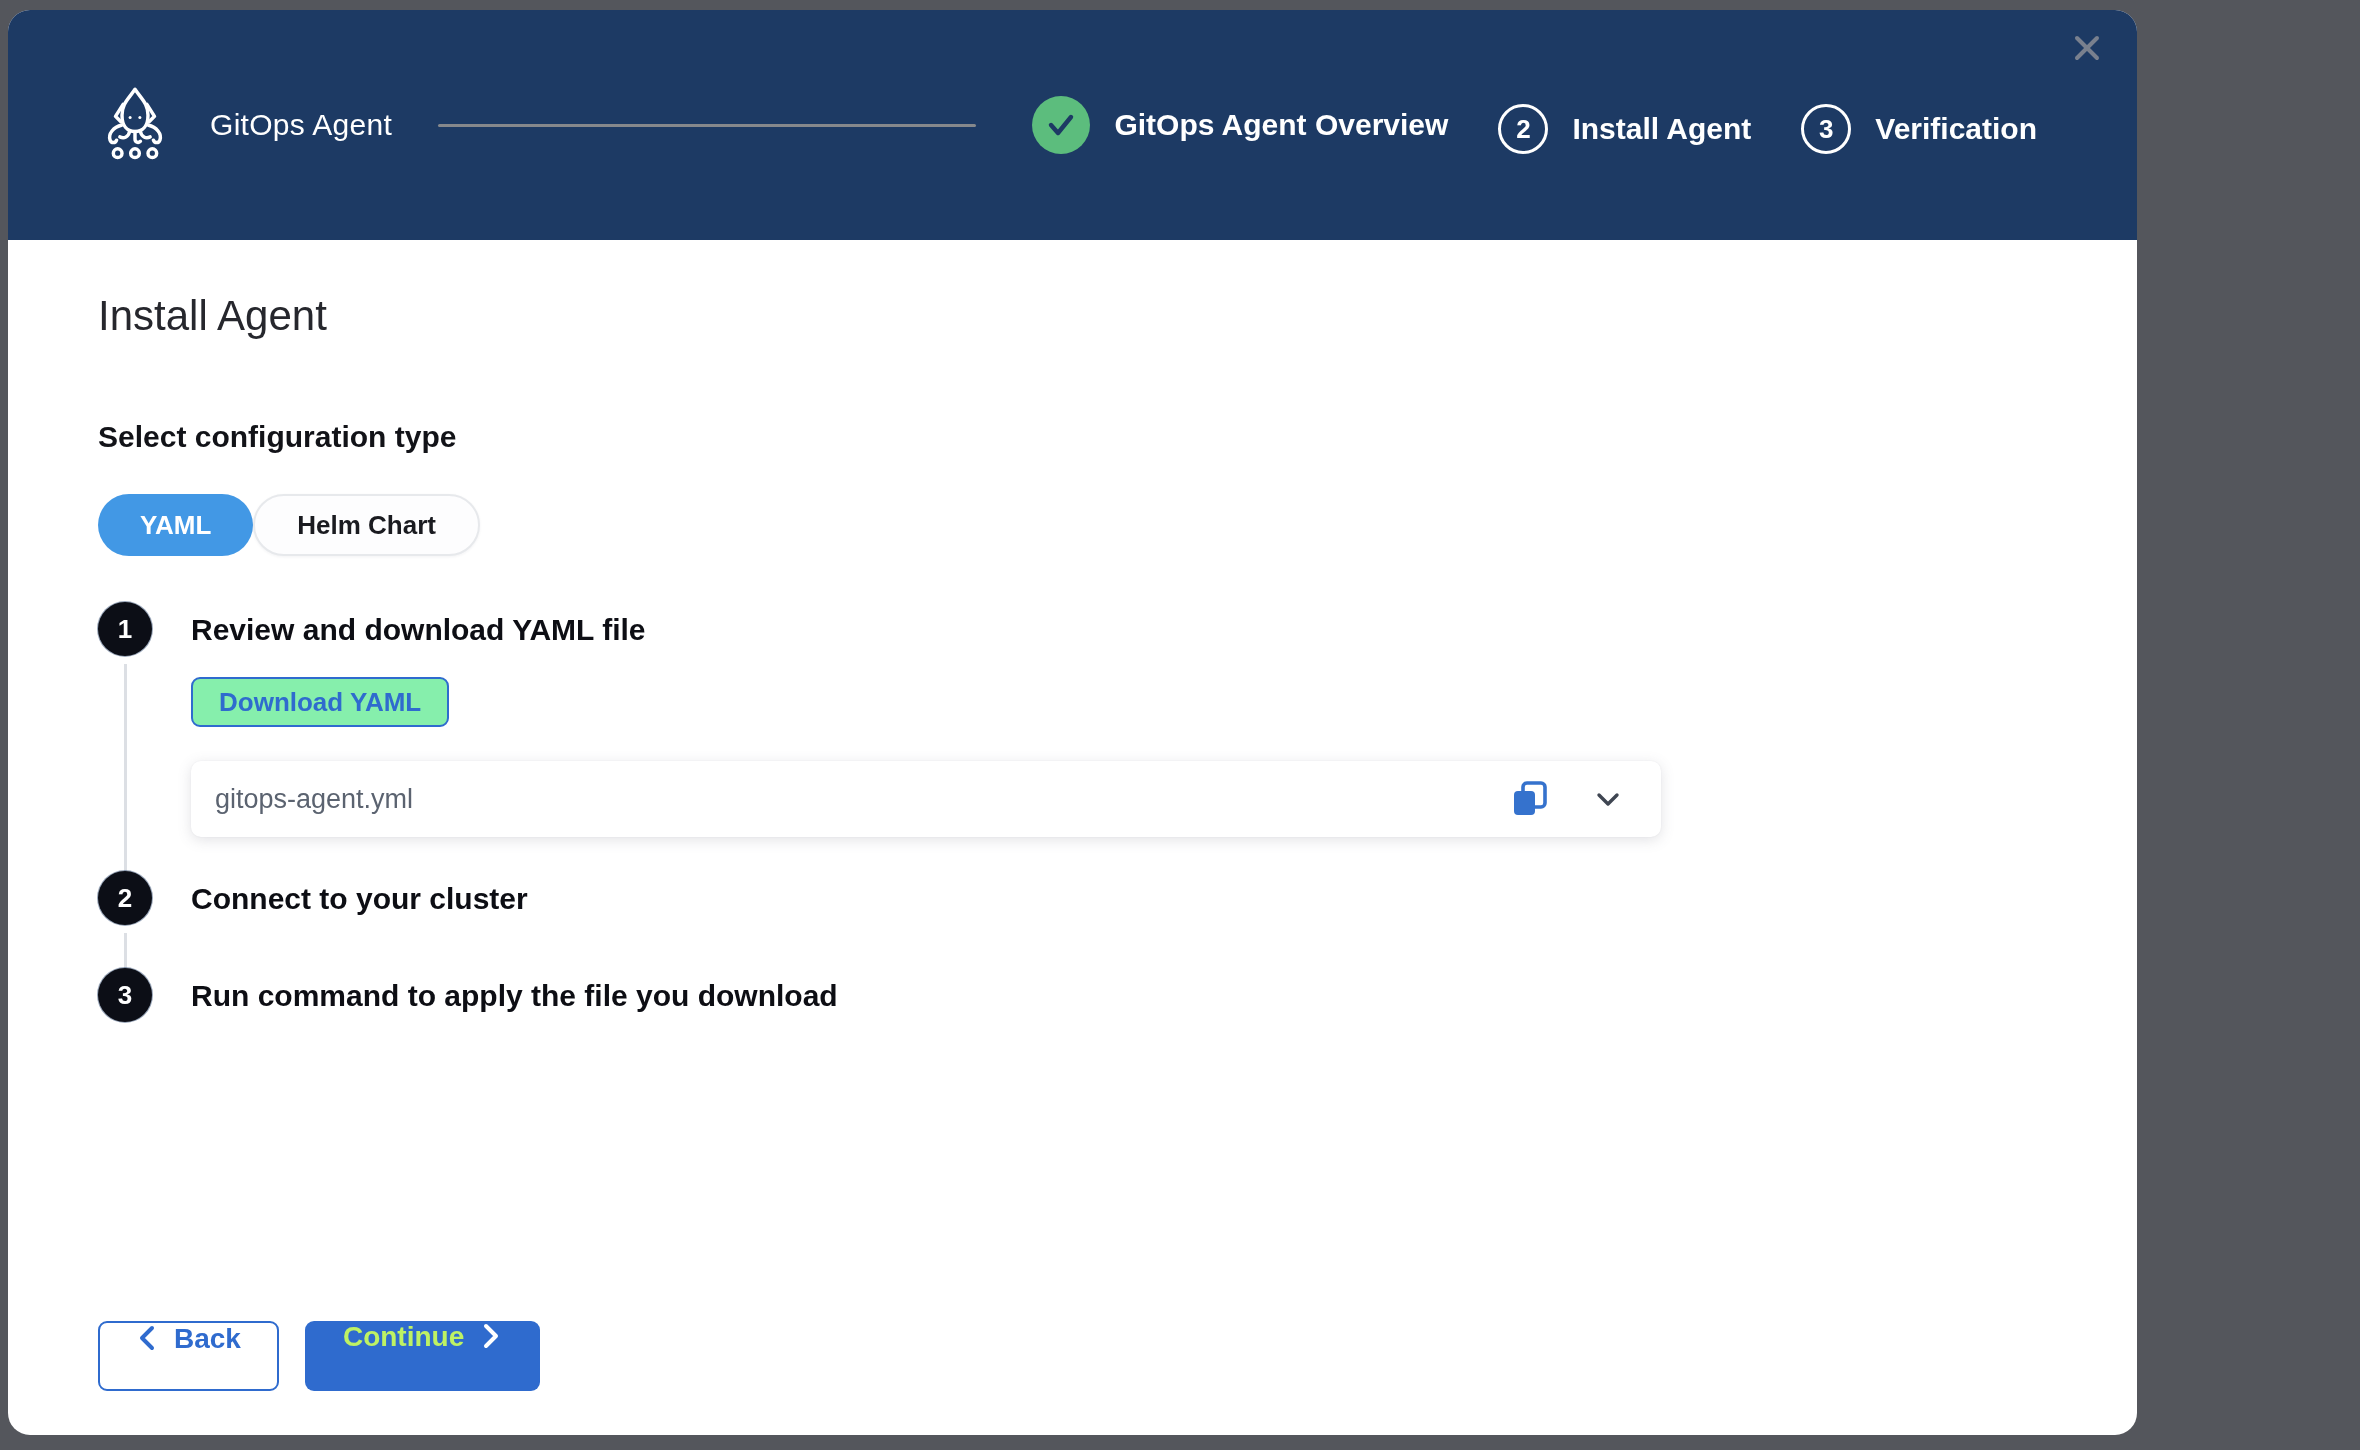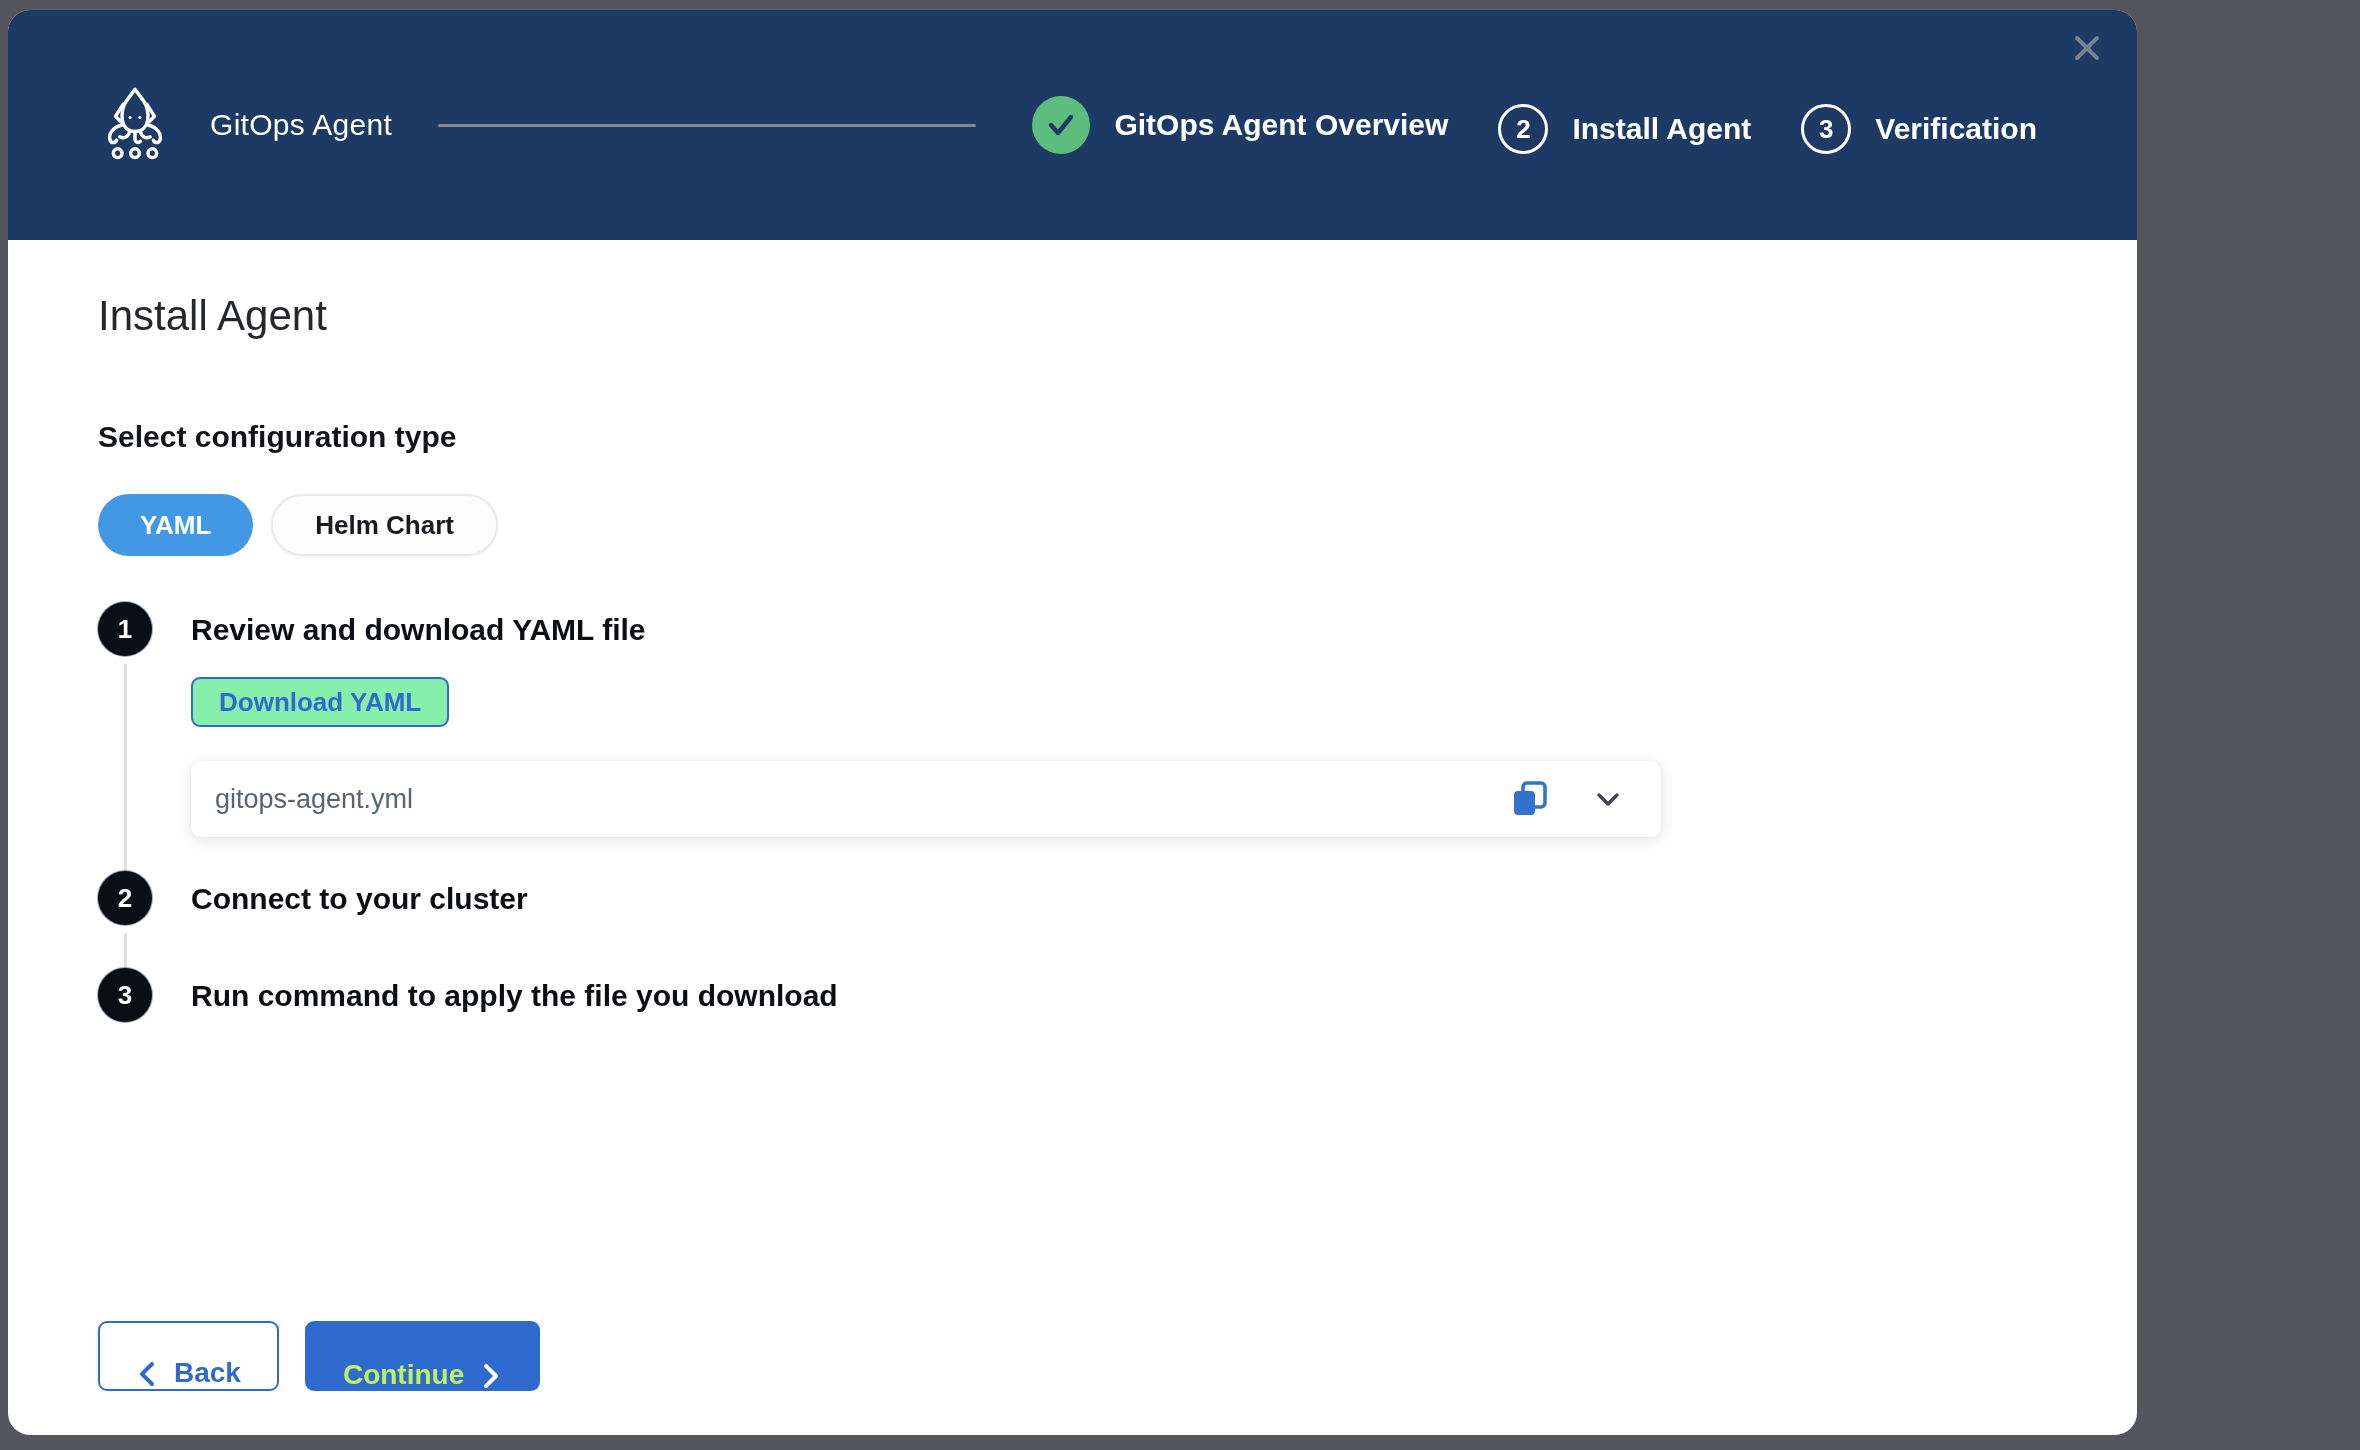--- a/index.html
+++ b/index.html
@@ -42,21 +42,21 @@
   .close-btn {
     position:absolute; top:10px; right:22px;
     width:56px; height:56px;
     display:flex; align-items:center; justify-content:center;
     cursor:pointer; background:none; border:none;
   }
   
   .content { padding:52px 0 0 90px; position:relative; height:1195px; }
   .page-title { font-size:42px; font-weight:500; color:#26272d; }
   .section-label { margin-top:80px; font-size:30px; font-weight:700; color:#121318; }
-  .pills { margin-top:40px; display:flex; gap:18px; }
+  .pills { margin-top:40px; display:flex; }
   .pill {
     height:62px; border-radius:32px; font-size:26px; font-weight:700;
     display:flex; align-items:center; justify-content:center;
     padding:0 42px; cursor:pointer; border:none; background:none;
     font-family:inherit;
   }
   .pill-selected { background:#4298e5; color:#ffffff; }
   .pill-plain { background:#fdfdfe; color:#1a1b20; border:2px solid #e7e9ec; box-shadow:0 1px 3px rgba(40,41,61,.06); }
   
   .steps { margin-top:46px; }
@@ -95,21 +95,21 @@
     margin-top:28px; width:735px; height:84px;
     background:#e9f3fd; border-radius:10px;
     display:flex; align-items:center;
     padding:0 28px 0 26px;
   }
   .command-text { flex:1; font-size:26px; color:#2f6fd6; white-space:nowrap; }
   
   .footer { position:absolute; left:90px; bottom:44px; display:flex; gap:26px; }
   .btn {
     height:70px; border-radius:9px; font-size:28px; font-weight:700;
-    display:flex; align-items:flex-end; gap:16px;
+    display:flex; align-items:flex-start; gap:16px;
     padding:0 36px; cursor:pointer; font-family:inherit;
   }
   .btn-back { background:#ffffff; border:2.5px solid #2f6bce; color:#2f6bce; }
   .btn-continue { background:#2f6bce; border:none; color:#bef264; padding:0 38px; }
 </style>
 </head>
 <body>
 
 <div class="modal">
 

